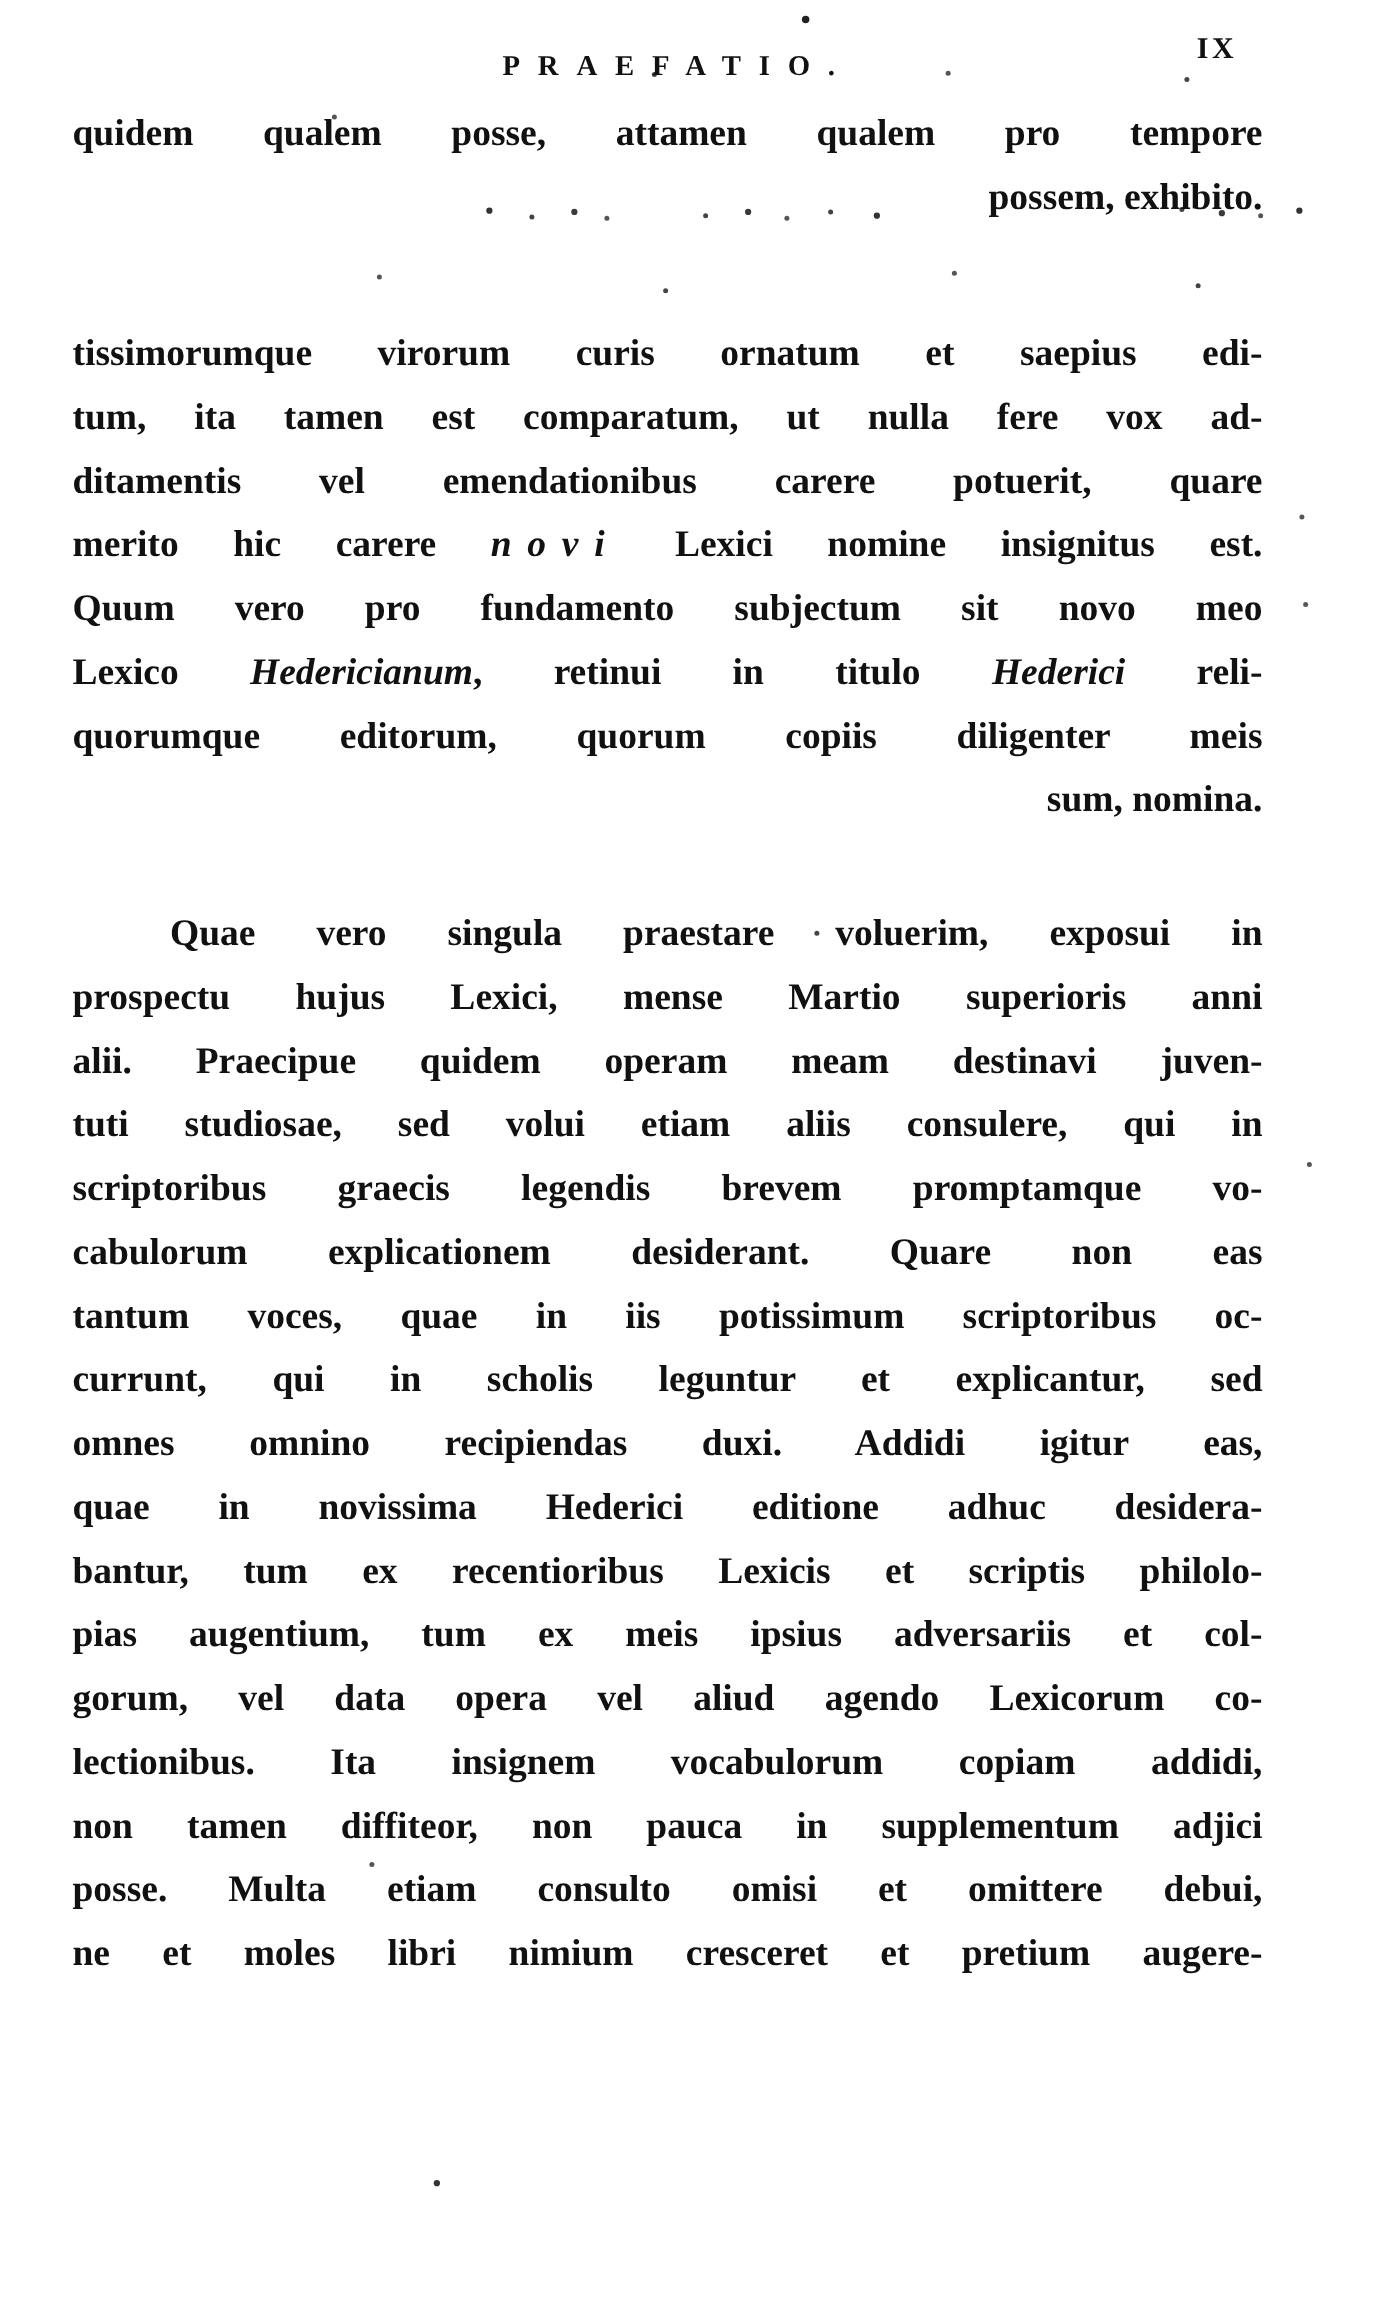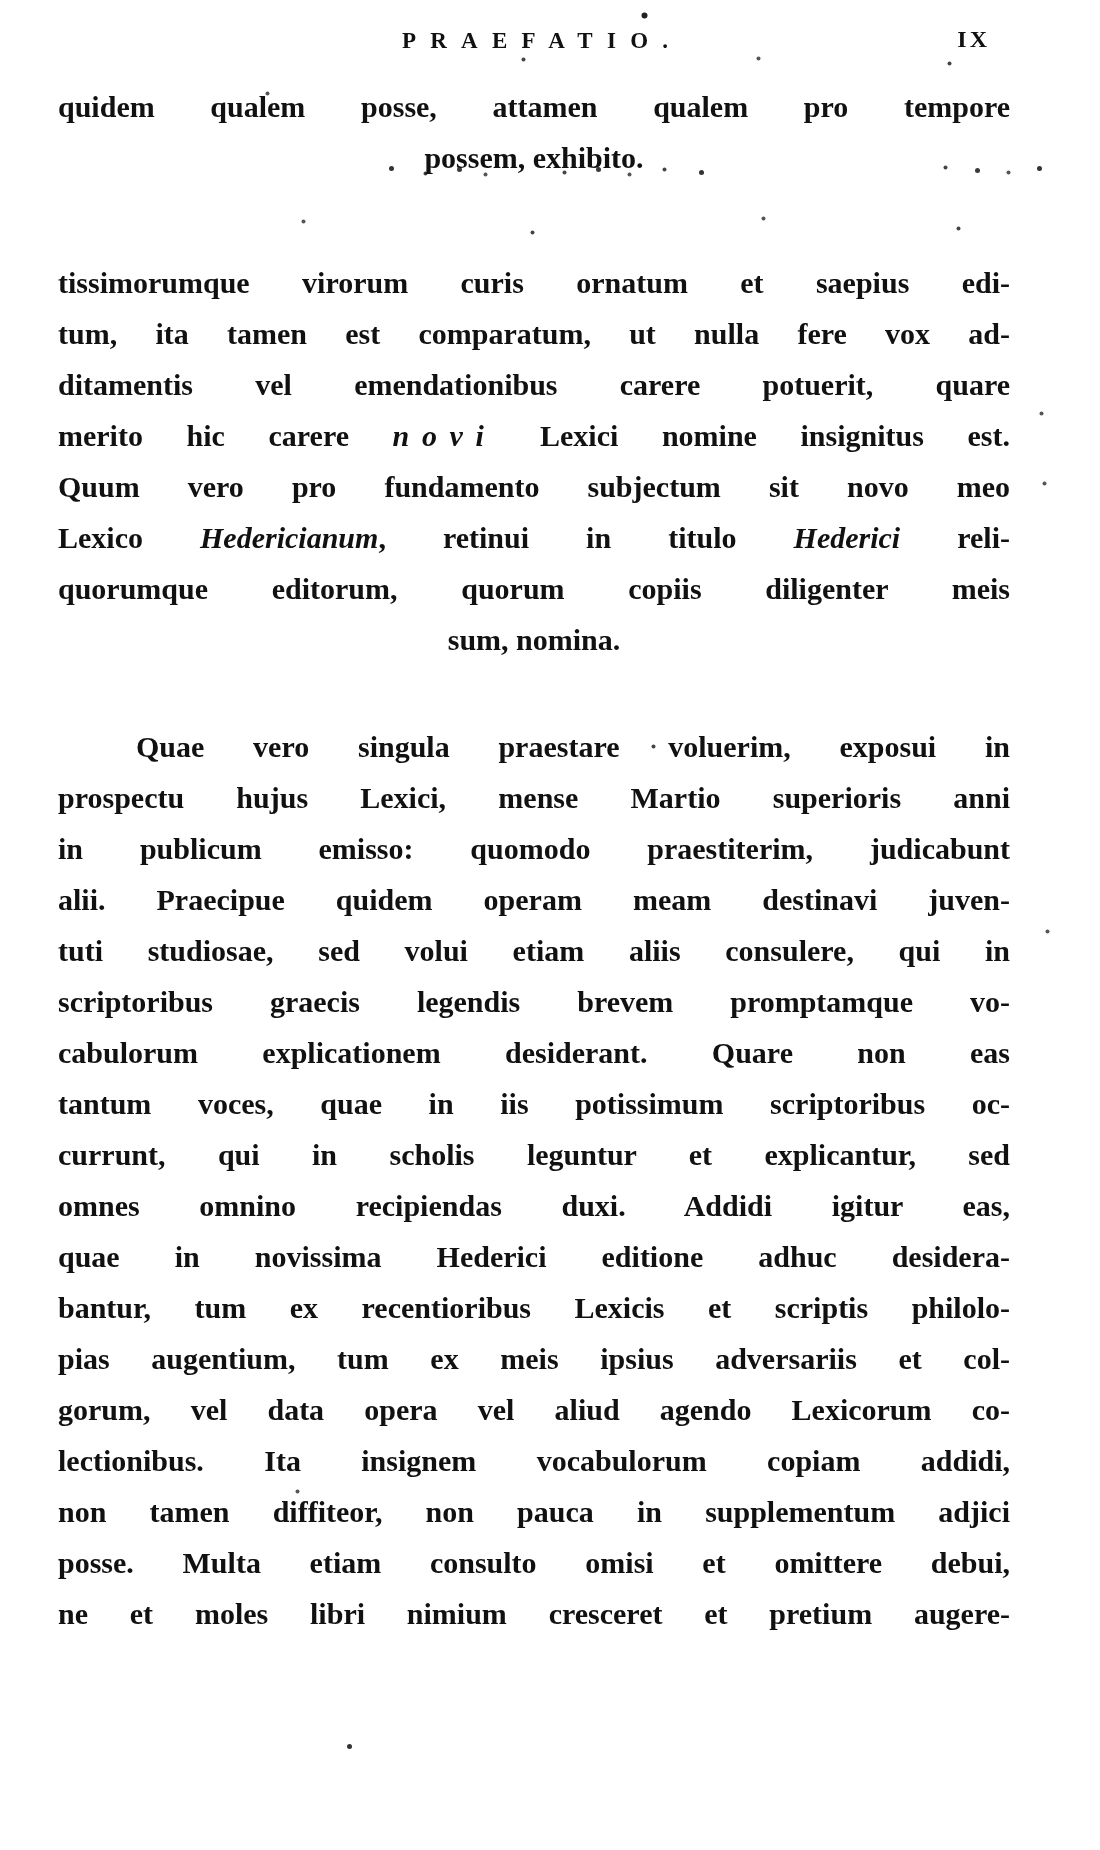--- a/index.html
+++ b/index.html
@@ -20,21 +20,21 @@
   
   .running-head {
     position: relative;
     height: 60px;
     padding-top: 26px;
     box-sizing: border-box;
   }
   .running-title {
     position: absolute;
     left: 0;
-    top: 28px;
+    top: 40px;
     width: 1070px;
     text-align: center;
     font-size: 23px;
     letter-spacing: 0.62em;
     text-indent: 0.62em; 
     white-space: nowrap;
   }
   .running-pagenum {
     position: absolute;
     right: 110px;
@@ -49,21 +49,21 @@
     width: 952px;
     font-size: 30px;
     line-height: 51px;
   }
   .paragraph { margin: 0; }
   .paragraph.p1 { margin-top: 21px; }
   .paragraph.p2 { margin-top: 74px; }
   .paragraph.p3 { margin-top: 56px; }
   .line {
     white-space: normal;
-    text-align: center;
+    text-align: right;
   }
   .line.justify {
     text-align: justify;
     text-align-last: justify;
     text-justify: inter-word;
   }
   .line.indent { padding-left: 78px; }
   .italic { font-style: italic; }
   .italic-spaced {
     font-style: italic;
@@ -131,21 +131,20 @@
         <div class="line justify"><span>ditamentis vel emendationibus carere potuerit, quare</span></div>
         <div class="line justify"><span>merito hic carere </span><span class="italic-spaced">novi</span><span> Lexici nomine insignitus est.</span></div>
         <div class="line justify"><span>Quum vero pro fundamento subjectum sit novo meo</span></div>
         <div class="line justify"><span>Lexico </span><span class="italic">Hedericianum</span><span>, retinui in titulo </span><span class="italic">Hederici</span><span> reli-</span></div>
         <div class="line justify"><span>quorumque editorum, quorum copiis diligenter meis</span></div>
         <div class="line"><span>sum, nomina.</span></div>
       </div>
       <div class="paragraph p3">
         <div class="line justify indent"><span>Quae vero singula praestare voluerim, exposui in</span></div>
         <div class="line justify"><span>prospectu hujus Lexici, mense Martio superioris anni</span></div>
-        <div class="line justify"><span>in publicum emisso: quomodo praestiterim, judicabunt</span></div>
         <div class="line justify"><span>alii.  Praecipue quidem operam meam destinavi juven-</span></div>
         <div class="line justify"><span>tuti studiosae, sed volui etiam aliis consulere, qui in</span></div>
         <div class="line justify"><span>scriptoribus graecis legendis brevem promptamque vo-</span></div>
         <div class="line justify"><span>cabulorum explicationem desiderant.  Quare non eas</span></div>
         <div class="line justify"><span>tantum voces, quae in iis potissimum scriptoribus oc-</span></div>
         <div class="line justify"><span>currunt, qui in scholis leguntur et explicantur, sed</span></div>
         <div class="line justify"><span>omnes omnino recipiendas duxi.  Addidi igitur eas,</span></div>
         <div class="line justify"><span>quae in novissima Hederici editione adhuc desidera-</span></div>
         <div class="line justify"><span>bantur, tum ex recentioribus Lexicis et scriptis philolo-</span></div>
         <div class="line justify"><span>pias augentium, tum ex meis ipsius adversariis et col-</span></div>

